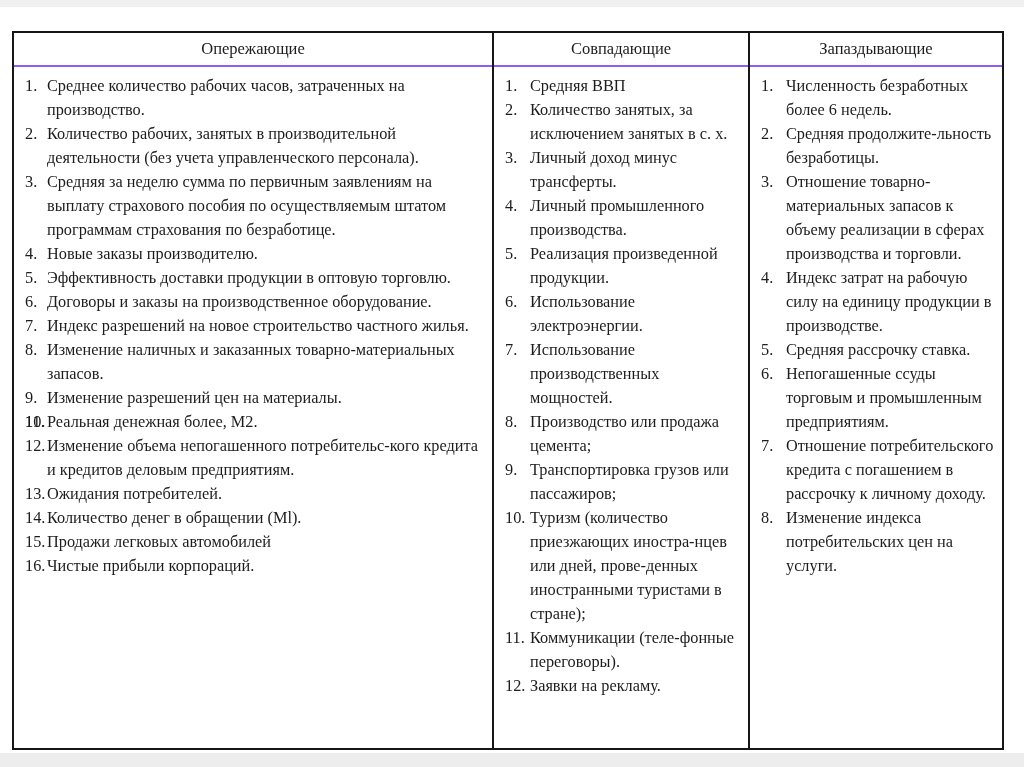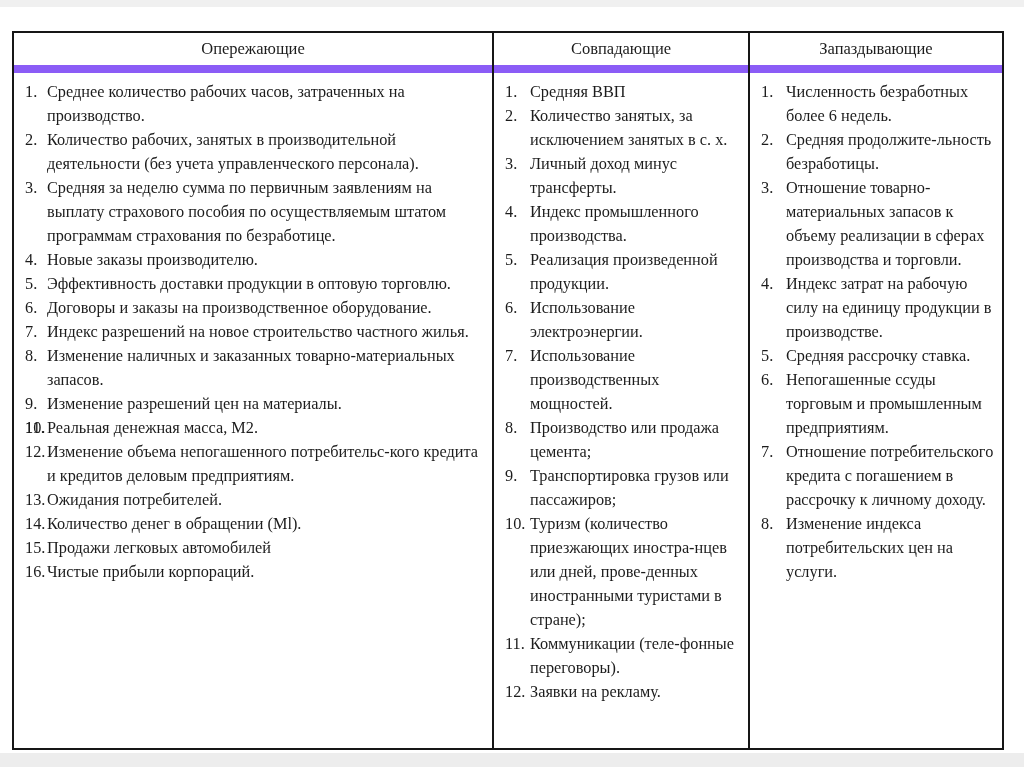--- a/index.html
+++ b/index.html
@@ -36,21 +36,21 @@
     overflow: hidden;
   }
   .col-1 { width: 478px; flex: 0 0 478px; }
   .col-2 { width: 256px; flex: 0 0 256px; border-left: 2px solid #161616; }
   .col-3 { flex: 1 1 auto; border-left: 2px solid #161616; justify-content: space-between; }
   .col-header {
     height: 32px;
     line-height: 32px;
     text-align: center;
     font-size: 16.5px;
-    border-bottom: 8px solid #8b5cf6;
+    border-bottom: 2px solid #8b5cf6;
     flex: 0 0 auto;
   }
   .col-body {
     flex: 1 1 auto;
     padding: 7px 5px 0 11px;
     font-size: 16.3px;
     line-height: 24px;
   }
   .item { position: relative; }
   .col-1 .item { padding-left: 22px; }
@@ -72,36 +72,36 @@
           <div class="item"><span class="num">1.</span><span class="txt">Среднее количество рабочих часов, затраченных на производство.</span></div>
           <div class="item"><span class="num">2.</span><span class="txt">Количество рабочих, занятых в производительной деятельности (без учета управленческого персонала).</span></div>
           <div class="item"><span class="num">3.</span><span class="txt">Средняя за неделю сумма по первичным заявлениям на выплату страхового пособия по осуществляемым штатом программам страхования по безработице.</span></div>
           <div class="item"><span class="num">4.</span><span class="txt">Новые заказы производителю.</span></div>
           <div class="item"><span class="num">5.</span><span class="txt">Эффективность доставки продукции в оптовую торговлю.</span></div>
           <div class="item"><span class="num">6.</span><span class="txt">Договоры и заказы на производственное оборудование.</span></div>
           <div class="item"><span class="num">7.</span><span class="txt">Индекс разрешений на новое строительство частного жилья.</span></div>
           <div class="item"><span class="num">8.</span><span class="txt">Изменение наличных и заказанных товарно-материальных запасов.</span></div>
           <div class="item"><span class="num">9.</span><span class="txt">Изменение разрешений цен на материалы.</span></div>
           <div class="item"><span class="num">10.</span></div>
-          <div class="item"><span class="num">11.</span><span class="txt">Реальная денежная масса, М2.</span></div>
+          <div class="item"><span class="num">11.</span><span class="txt">Реальная денежная более, М2.</span></div>
           <div class="item"><span class="num">12.</span><span class="txt">Изменение объема непогашенного потребительс-кого кредита и кредитов деловым предприятиям.</span></div>
           <div class="item"><span class="num">13.</span><span class="txt">Ожидания потребителей.</span></div>
           <div class="item"><span class="num">14.</span><span class="txt">Количество денег в обращении (Ml).</span></div>
           <div class="item"><span class="num">15.</span><span class="txt">Продажи легковых автомобилей</span></div>
           <div class="item"><span class="num">16.</span><span class="txt">Чистые прибыли корпораций.</span></div>
         </div>
     </div>
 
     <div class="col col-2">
       <div class="col-header">Совпадающие</div>
       <div class="col-body">
           <div class="item"><span class="num">1.</span><span class="txt">Средняя ВВП</span></div>
           <div class="item"><span class="num">2.</span><span class="txt">Количество занятых, за исключением занятых в с. х.</span></div>
           <div class="item"><span class="num">3.</span><span class="txt">Личный доход минус трансферты.</span></div>
-          <div class="item"><span class="num">4.</span><span class="txt">Индекс промышленного производства.</span></div>
+          <div class="item"><span class="num">4.</span><span class="txt">Личный промышленного производства.</span></div>
           <div class="item"><span class="num">5.</span><span class="txt">Реализация произведенной продукции.</span></div>
           <div class="item"><span class="num">6.</span><span class="txt">Использование электроэнергии.</span></div>
           <div class="item"><span class="num">7.</span><span class="txt">Использование производственных мощностей.</span></div>
           <div class="item"><span class="num">8.</span><span class="txt">Производство или продажа цемента;</span></div>
           <div class="item"><span class="num">9.</span><span class="txt">Транспортировка грузов или пассажиров;</span></div>
           <div class="item"><span class="num">10.</span><span class="txt">Туризм (количество приезжающих иностра-нцев или дней, прове-денных иностранными туристами в стране);</span></div>
           <div class="item"><span class="num">11.</span><span class="txt">Коммуникации (теле-фонные переговоры).</span></div>
           <div class="item"><span class="num">12.</span><span class="txt">Заявки на рекламу.</span></div>
         </div>
     </div>

